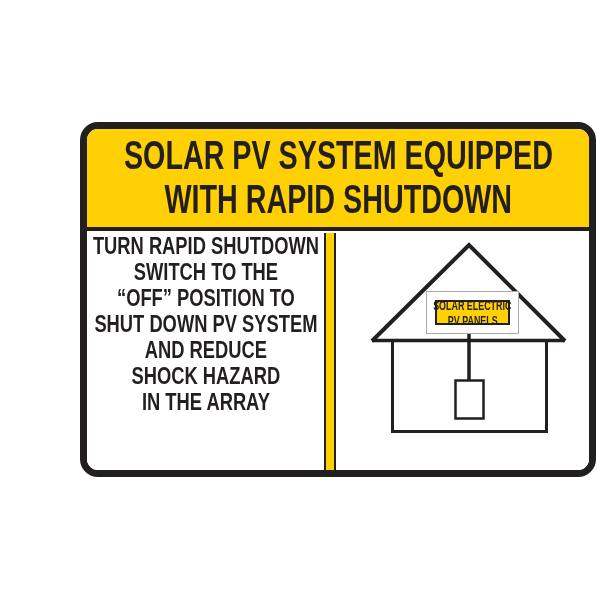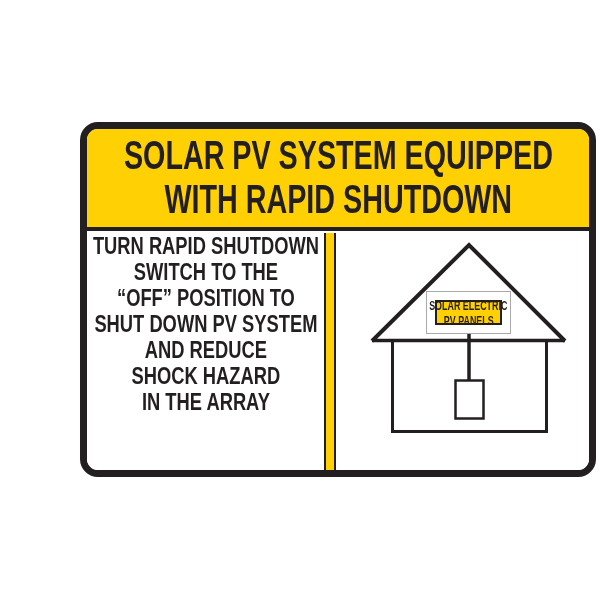--- a/index.html
+++ b/index.html
@@ -67,21 +67,21 @@
     border-right: 2px solid var(--ink);
   }
 
   .diagram-panel {
     flex: 1; position: relative; background: var(--paper);
   }
   .house-svg { position: absolute; left: 0; top: 0; }
 
   .pv-label-outer {
     position: absolute; left: 90px; top: 58px;
-    width: 85px; height: 43px;
+    width: 93px; height: 43px;
     background: var(--paper);
     border: 1.5px solid var(--grey);
     padding: 8px;
   }
   .pv-label-inner {
     width: 100%; height: 100%;
     background: var(--yellow);
     border: 2.5px solid var(--ink);
     display: flex; flex-direction: column;
     align-items: center; justify-content: center;

